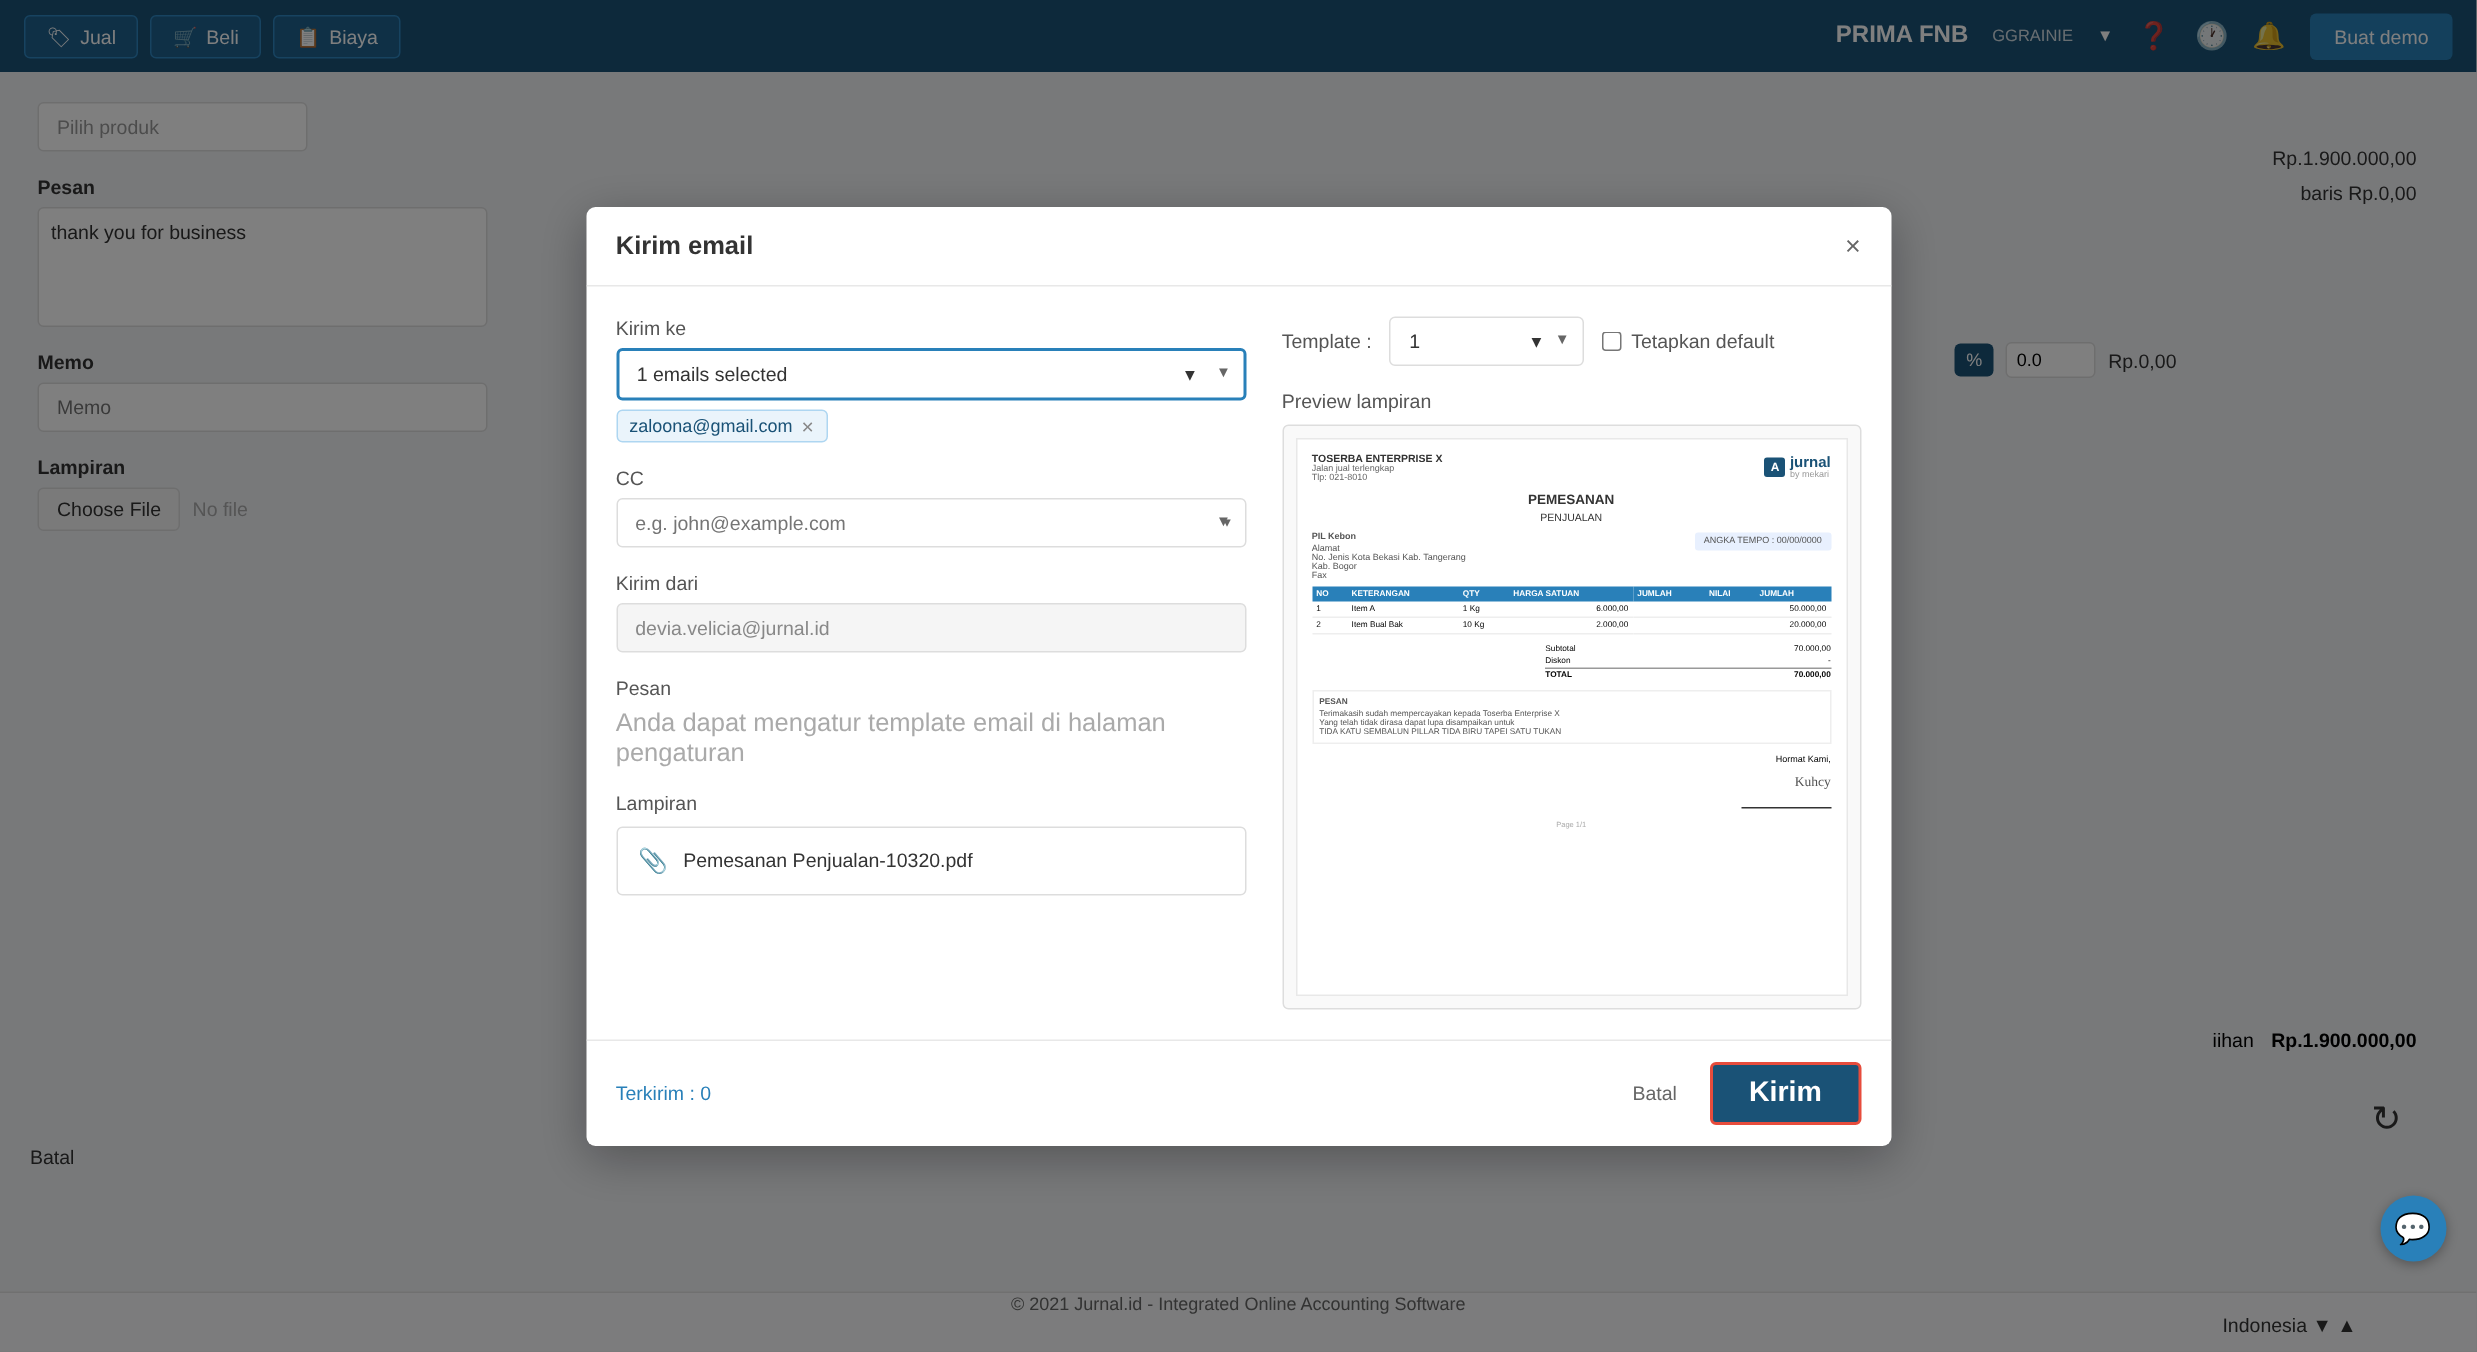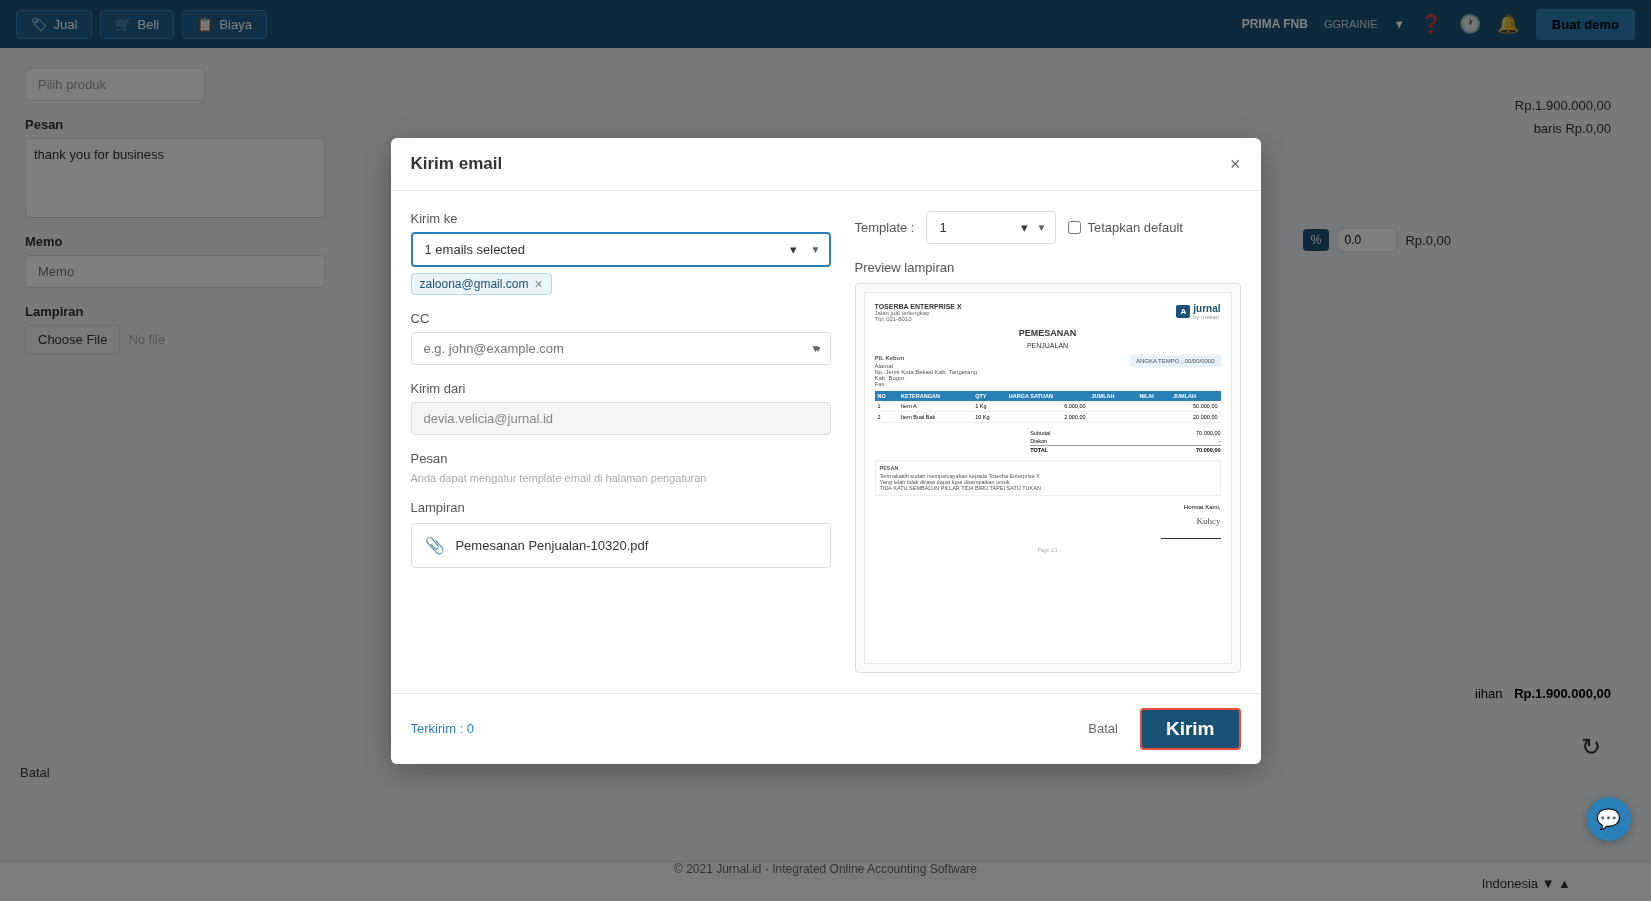--- a/index.html
+++ b/index.html
@@ -31,27 +31,27 @@
     .nav-right {
       margin-left: auto;
       display: flex;
       align-items: center;
       gap: 16px;
       color: #fff;
       font-size: 13px;
     }
     .buat-demo-btn {
       background: #2980b9;
-      color: #000000;
+      color: #ffffff;
       border: none;
       padding: 8px 16px;
       border-radius: 4px;
       font-size: 13px;
       cursor: pointer;
-      font-weight: 700;
+      font-weight: 400;
     }
     .nav-icon { font-size: 18px; cursor: pointer; opacity: 0.9; }
 
     
     .page-content {
       padding: 20px;
       position: relative;
     }
     .product-row {
       display: flex;
@@ -252,21 +252,21 @@
       border: 2px solid #e74c3c;
       border-radius: 4px;
       padding: 8px 12px;
       font-size: 13px;
       color: #333;
       resize: none;
       outline: none;
       font-family: inherit;
     }
     .pesan-hint {
-      font-size: 11px;
+      font-size: 17px;
       color: #aaa;
       margin-top: 4px;
     }
     .lampiran-section { margin-top: 4px; }
     .lampiran-file-card {
       border: 1px solid #ddd;
       border-radius: 4px;
       padding: 12px 14px;
       display: flex;
       align-items: center;
@@ -456,21 +456,21 @@
   </button>
   <button class="nav-tab">
     <span>🛒</span>
     <span>Beli</span>
   </button>
   <button class="nav-tab">
     <span>📋</span>
     <span>Biaya</span>
   </button>
   <div class="nav-right">
-    <span style="font-weight:700;font-size:12px;">PRIMA FNB</span>
+    <span style="font-weight:700;font-size:16px;">PRIMA FNB</span>
     <span style="font-size:11px;opacity:0.8;">GGRAINIE</span>
     <span style="font-size:11px;">▼</span>
     <span class="nav-icon">❓</span>
     <span class="nav-icon">🕐</span>
     <span class="nav-icon">🔔</span>
     <button class="buat-demo-btn">Buat demo</button>
   </div>
 </div>
 
 <div class="page-content" style="position:relative; min-height: 853px; padding-left: 25px;">

